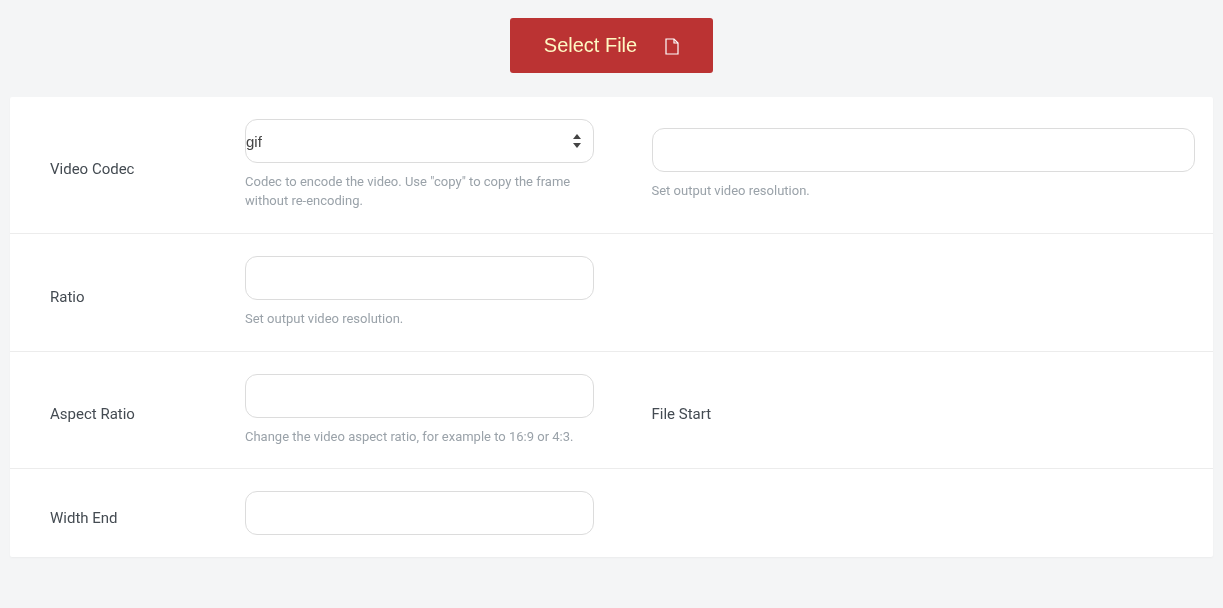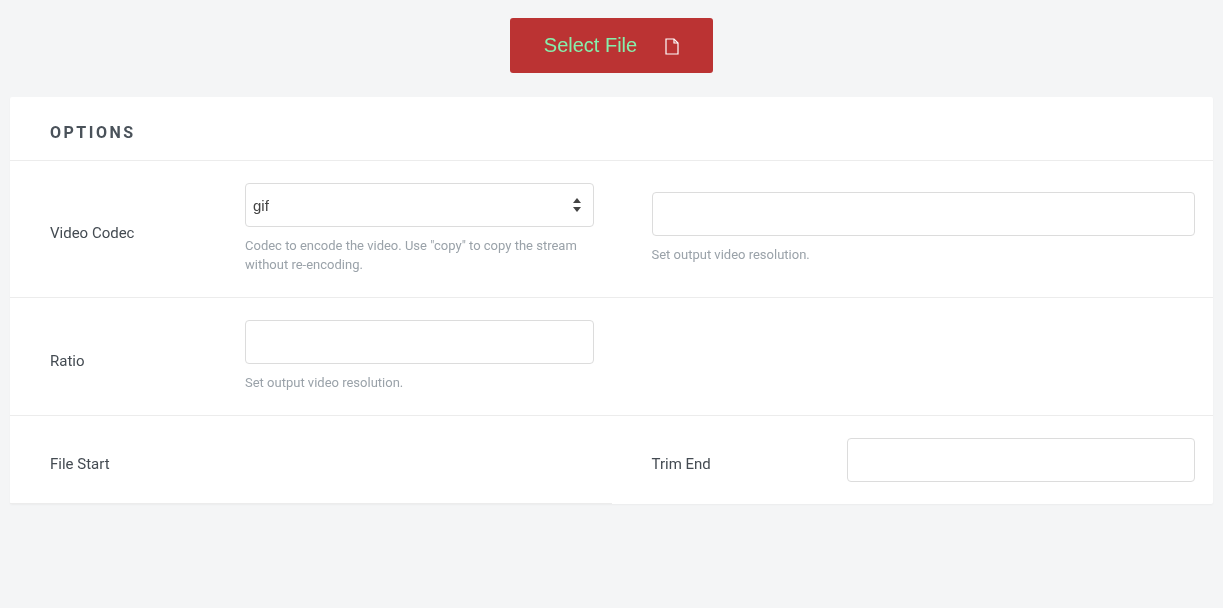--- a/index.html
+++ b/index.html
@@ -10,21 +10,21 @@
       font-size: 15px;
       width: 1223px;
     }
     .select-wrap {
       display: flex;
       justify-content: center;
       padding: 18px 0 24px;
     }
     .select-btn {
       background: #bb3333;
-      color: #86efac;
+      color: #fef9c3;
       border: none;
       padding: 16px 34px;
       font-size: 20px;
       border-radius: 3px;
       display: inline-flex;
       align-items: center;
       gap: 28px;
       cursor: pointer;
     }
     .select-btn .file-icon {
@@ -62,22 +62,22 @@
       flex-shrink: 0;
       padding-top: 9px;
       color: #444b52;
       font-size: 15px;
     }
     .field-body { flex: 1; }
     .control {
       width: 100%;
       height: 44px;
       border: 1px solid #dcdcdc;
-      border-radius: 4px;
-      padding: 0 7px;
+      border-radius: 12px;
+      padding: 0 0;
       font-size: 15px;
       color: #444;
       background: #fff;
       outline: none;
     }
     .select-control-wrap { position: relative; }
     .select-control-wrap select {
       appearance: none; -webkit-appearance: none; -moz-appearance: none;
       padding-right: 34px;
     }
@@ -106,41 +106,38 @@
     <span class="file-icon">
       <svg viewBox="0 0 14 17" width="14" height="17" fill="none" stroke="#fff" stroke-width="1.2">
         <path d="M1 1 H9 L13 5 V16 H1 Z"></path>
         <path d="M9 1 V5 H13"></path>
       </svg>
     </span>
   </button>
 </div>
 
 <div class="panel">
-  <div class="panel-header">
-    <h2>OPTIONS</h2>
-  </div>
 
   <div class="grid">
 
     <div class="field-row grid-border">
       <div class="field-label">Video Codec</div>
       <div class="field-body">
         <div class="select-control-wrap">
           <select class="control">
             <option>gif</option>
           </select>
           <span class="select-arrows">
             <svg viewBox="0 0 10 14" width="10" height="14" fill="#444">
                 <path d="M5 0 L9 5 H1 Z"></path>
                 <path d="M5 14 L1 9 H9 Z"></path>
               </svg>
           </span>
         </div>
-        <div class="help">Codec to encode the video. Use "copy" to copy the stream without re-encoding.</div>
+        <div class="help">Codec to encode the video. Use "copy" to copy the frame without re-encoding.</div>
       </div>
     </div>
 
     <div class="field-row grid-border">
       <div class="field-body">
         <input type="text" class="control" value="" style="">
         <div class="help">Set output video resolution.</div>
       </div>
     </div>
 
@@ -148,27 +145,34 @@
       <div class="field-label">Ratio</div>
       <div class="field-body">
         <input type="text" class="control" value="" style="">
         <div class="help">Set output video resolution.</div>
       </div>
     </div>
 
     <div class="field-row grid-border">
     </div>
 
+    <div class="field-row grid-border">
+      <div class="field-label">Aspect Ratio</div>
+      <div class="field-body">
+        <input type="text" class="control" value="" style="">
+        <div class="help">Change the video aspect ratio, for example to 16:9 or 4:3.</div>
+      </div>
+    </div>
 
     <div class="field-row grid-border">
       <div class="field-label">File Start</div>
     </div>
 
     <div class="field-row">
-      <div class="field-label">Trim End</div>
+      <div class="field-label">Width End</div>
       <div class="field-body">
         <input type="text" class="control" value="" style="">
         
       </div>
     </div>
 
     <div></div>
 
   </div>
 </div>

